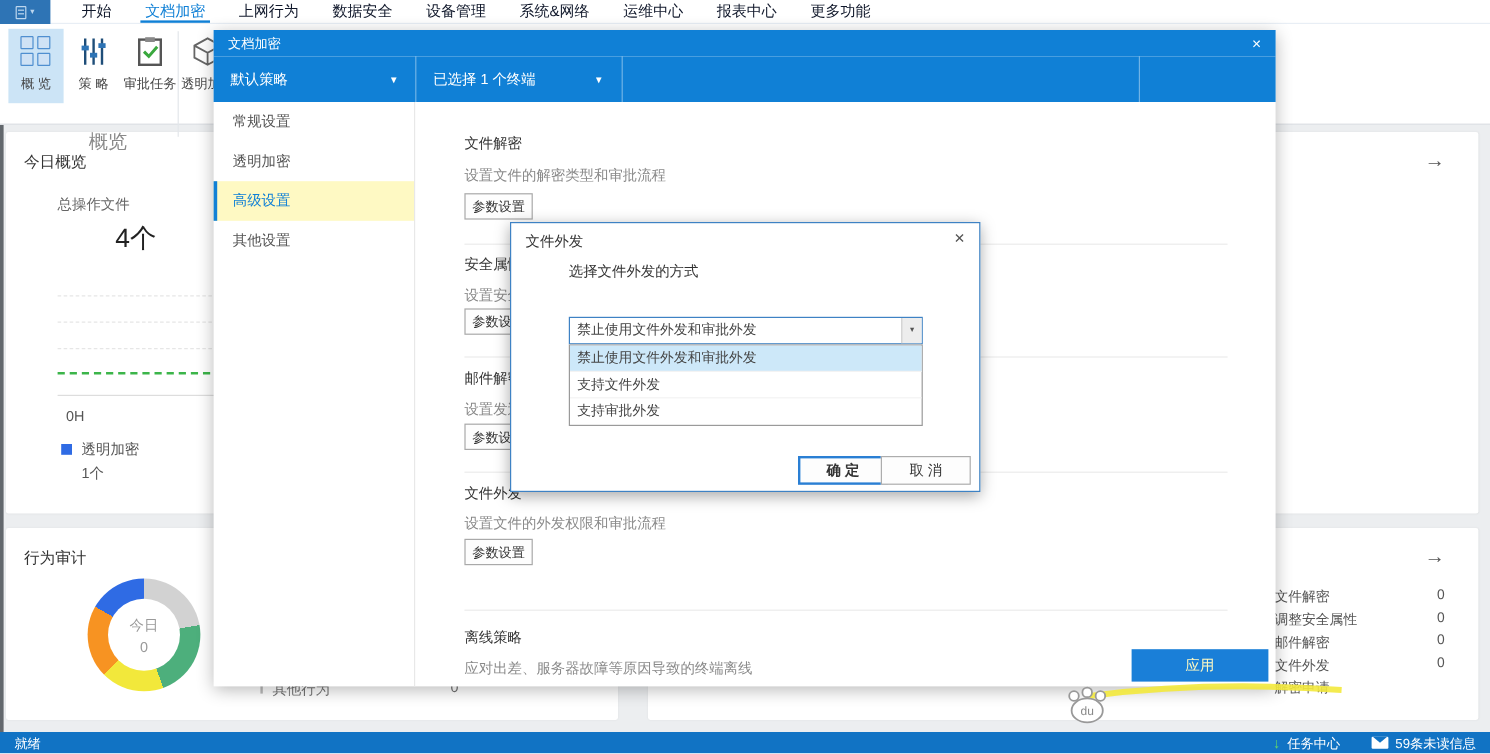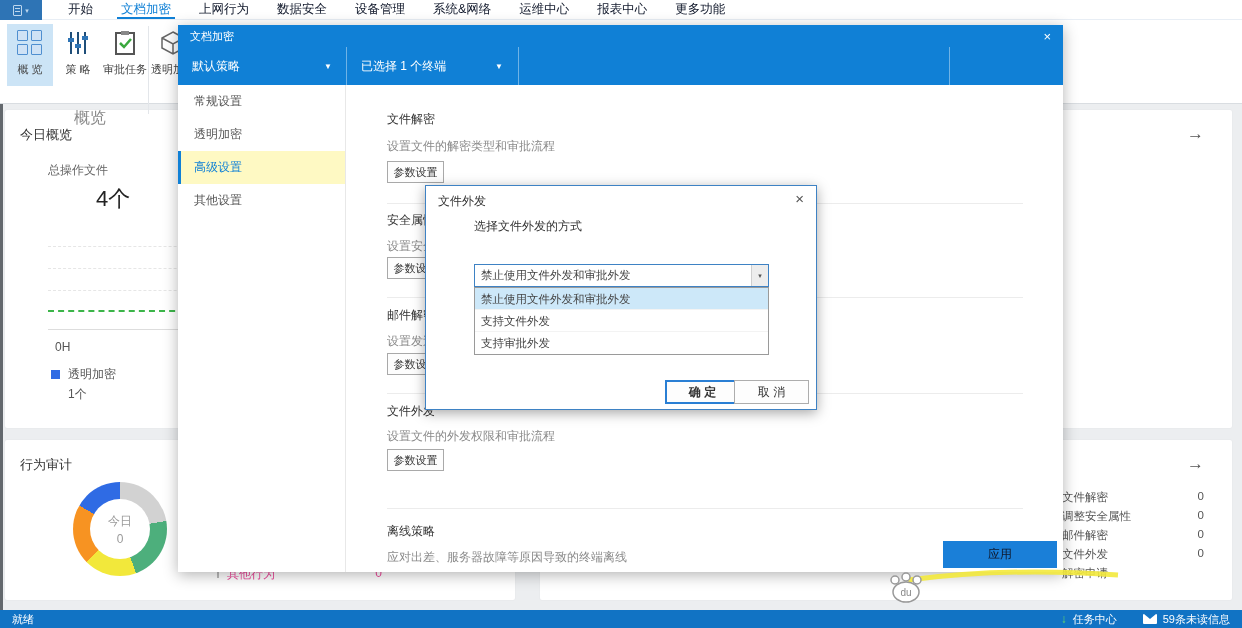--- a/index.html
+++ b/index.html
@@ -42,21 +42,21 @@
   .xaxis-label { position:absolute; left:50px; top:230px; font-size:12px; color:#555; }
   .legend-sq { position:absolute; left:46px; top:260px; width:9px; height:9px; background:#2f6be4; }
   .legend-label { position:absolute; left:63px; top:256px; font-size:12px; color:#555; }
   .legend-value { position:absolute; left:63px; top:276px; font-size:12px; color:#555; }
 
   .donut { position:absolute; left:68px; top:42px; width:94px; height:94px; border-radius:50%;
     background:conic-gradient(#d2d2d2 0deg 80deg, #4daf7c 80deg 160deg, #f2e83b 160deg 225deg, #f79322 225deg 300deg, #2f6be4 300deg 360deg); }
   .donut-hole { position:absolute; left:17px; top:17px; width:60px; height:60px; background:#fff; border-radius:50%; display:flex; flex-direction:column; align-items:center; justify-content:center; color:#9a9a9a; }
   .donut-hole .l1 { font-size:12px; }
   .donut-hole .l2 { font-size:12px; margin-top:2px; }
-  .audit-row { position:absolute; left:212px; top:126px; width:165px; font-size:12px; color:#ec4899; display:flex; }
+  .audit-row { position:absolute; left:212px; top:126px; width:165px; font-size:12px; color:#737373; display:flex; }
   .audit-row .mk { width:2px; height:12px; background:#bbb; margin-right:8px; }
   .audit-row .vl { margin-left:auto; }
 
   .rp-row { position:absolute; left:522px; width:148px; font-size:11.5px; color:#555; display:flex; }
   .rp-row .vl { margin-left:auto; padding-right:6px; }
 
   
   .dialog { left:178px; top:25px; width:885px; height:547px; background:#fff; box-shadow:0 3px 14px rgba(0,0,0,.3); z-index:10; }
   .dlg-titlebar { position:absolute; left:0; top:0; width:100%; height:22px; background:#1080d6; color:#fff; font-size:11px; display:flex; align-items:center; padding:0 12px; }
   .dlg-close { margin-left:auto; font-size:13px; cursor:pointer; line-height:1; }
@@ -66,21 +66,21 @@
   .tb-drop .dd { font-size:8px; margin-left:auto; }
   .tb-del { position:absolute; top:0; right:0; width:113px; height:38px; display:flex; align-items:center; justify-content:center; font-size:12px; cursor:pointer; }
   .dlg-sidebar { position:absolute; left:0; top:60px; width:168px; height:487px; border-right:1px solid #e8e8e8; }
   .side-item { height:33px; line-height:33px; padding-left:13px; font-size:12px; color:#555; cursor:pointer; border-left:3px solid transparent; }
   .side-item.selected { background:#fef9c3; color:#1080d6; border-left-color:#1080d6; }
   .dlg-content { position:absolute; left:168px; top:60px; right:0; bottom:0; }
   .sec-title { position:absolute; left:41px; font-size:12px; color:#333; }
   .sec-desc { position:absolute; left:41px; font-size:12px; color:#8a8a8a; }
   .param-btn { position:absolute; left:41px; width:57px; height:22px; background:#fdfdfd; border:1px solid #a9a9a9; font-size:11px; color:#333; display:flex; align-items:center; justify-content:center; cursor:pointer; }
   .sec-div { position:absolute; left:41px; width:636px; border-top:1px solid #ececec; }
-  .apply-btn { position:absolute; left:765px; top:516px; width:114px; height:27px; background:#1a7fd8; color:#0f172a; font-size:12px; display:flex; align-items:center; justify-content:center; cursor:pointer; }
+  .apply-btn { position:absolute; left:765px; top:516px; width:114px; height:27px; background:#1a7fd8; color:#fef9c3; font-size:12px; display:flex; align-items:center; justify-content:center; cursor:pointer; }
 
   
   .modal { left:425px; top:185px; width:392px; height:225px; background:#fff; border:1px solid #3e82c4; box-shadow:0 3px 12px rgba(0,0,0,.35); z-index:20; }
   .modal-title { position:absolute; left:12px; top:7px; font-size:12px; color:#333; }
   .modal-close { position:absolute; right:12px; top:4px; font-size:15px; color:#555; cursor:pointer; }
   .modal-label { position:absolute; left:48px; top:32px; font-size:12px; color:#333; }
   .combo { position:absolute; left:48px; top:78px; width:295px; height:23px; border:1px solid #3e82c4; background:#fff; font-size:11.5px; color:#444; line-height:21px; padding-left:6px; cursor:pointer; }
   .combo-btn { position:absolute; right:0; top:0; width:17px; height:21px; background:#ededed; border-left:1px solid #cfcfcf; display:flex; align-items:center; justify-content:center; font-size:7px; color:#555; cursor:pointer; }
   .combo-list { position:absolute; left:48px; top:101px; width:295px; background:#fff; border:1px solid #9a9a9a; z-index:2; }
   .combo-opt { height:22px; line-height:22px; padding-left:6px; font-size:11.5px; color:#444; cursor:pointer; border-bottom:1px solid #f3f3f3; }

